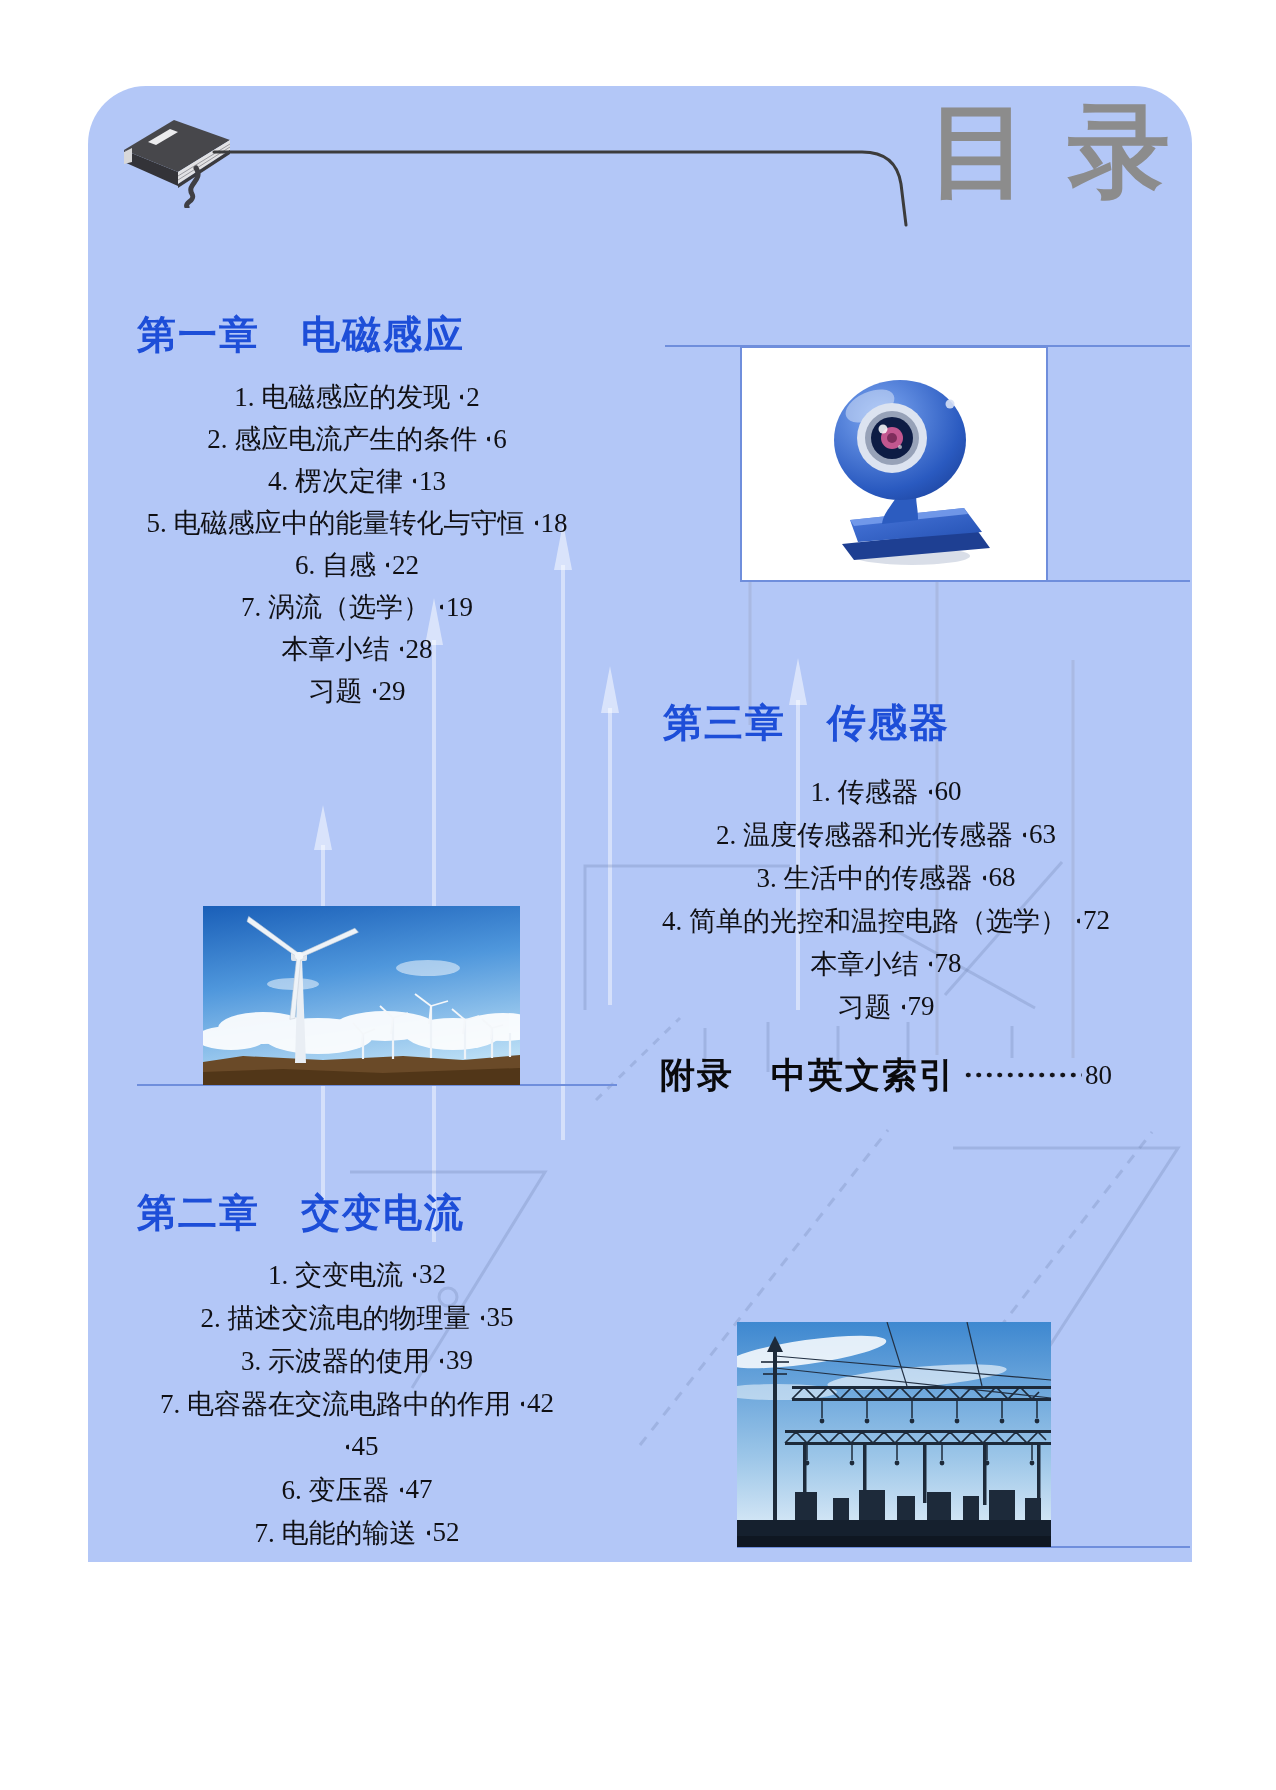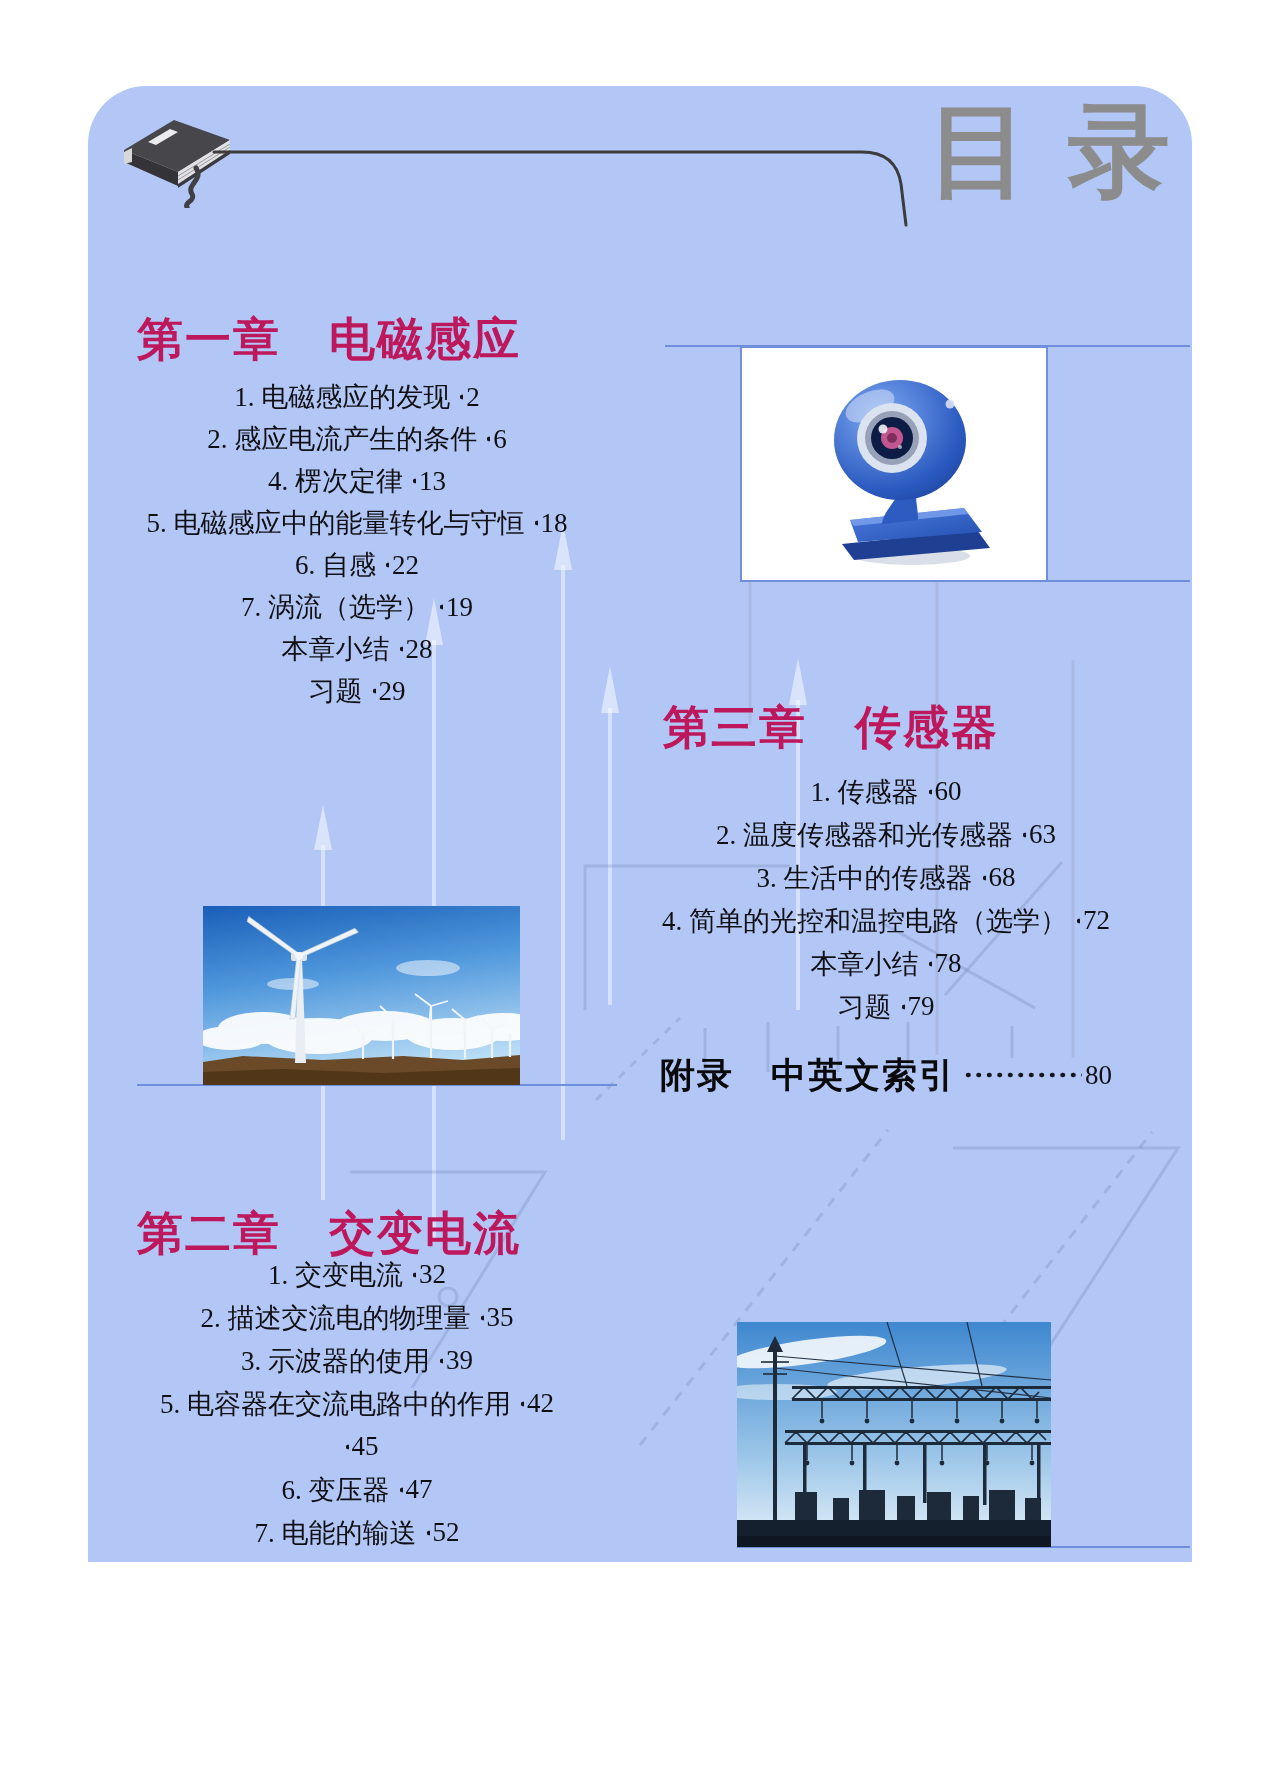--- a/index.html
+++ b/index.html
@@ -7,21 +7,21 @@
         font-family:"Liberation Serif",serif;color:#101014;}
   .panel{position:absolute;left:88px;top:86px;width:1104px;height:1630px;
          background:#b3c7f7;border-radius:58px;}
   .decor{position:absolute;left:0;top:0;width:1276px;height:1790px;pointer-events:none;}
   .doc-title{position:absolute;left:928px;top:100px;font-family:"Liberation Sans",sans-serif;
              font-size:102px;font-weight:bold;color:#8c8c8c;letter-spacing:38px;line-height:1;
              white-space:nowrap;}
   .book{position:absolute;left:112px;top:106px;width:130px;height:102px;}
   .header-rule{position:absolute;left:0;top:0;width:1276px;height:260px;pointer-events:none;}
   .chapter-heading{position:absolute;font-family:"Liberation Sans",sans-serif;font-weight:bold;
-                   font-size:46px;color:#be185d;letter-spacing:2px;white-space:nowrap;line-height:1.1;}
+                   font-size:39px;color:#1d4ed8;letter-spacing:2px;white-space:nowrap;line-height:1.1;}
   .toc-list{position:absolute;display:flex;flex-direction:column;align-items:center;}
   .toc-row{display:flex;align-items:center;font-size:27px;color:#101014;white-space:nowrap;}
   .h42{height:42px;} .h43{height:43px;}
   .toc-label{flex:0 0 auto;}
   .toc-page{flex:0 0 auto;}
   .leader{flex:1 1 auto;min-width:6px;height:30px;align-self:center;margin:0 3px 0 7px;
           background-image:radial-gradient(circle,#14141a 2.1px,rgba(0,0,0,0) 2.7px);
           background-size:10.5px 30px;background-repeat:repeat-x;background-position:0 center;}
   .appendix-row{position:absolute;left:660px;top:1052px;width:452px;height:46px;
                 display:flex;align-items:center;white-space:nowrap;}
@@ -353,39 +353,39 @@
         <span class="toc-page">79</span>
       </div>
   </div>
 
   <div class="appendix-row">
     <span class="appendix-title">附录　中英文索引</span>
     <span class="leader"></span>
     <span class="appendix-page">80</span>
   </div>
 
-  <div class="chapter-heading" style="left:137px;top:1192px;margin-top:16px;">第二章　交变电流</div>
+  <div class="chapter-heading" style="left:137px;top:1192px;">第二章　交变电流</div>
   <div class="toc-list" style="left:137px;top:1253px;width:440px;">
     <div class="toc-row h43">
         <span class="toc-label">1. 交变电流</span>
         <span class="leader"></span>
         <span class="toc-page">32</span>
       </div>
     <div class="toc-row h43">
         <span class="toc-label">2. 描述交流电的物理量</span>
         <span class="leader"></span>
         <span class="toc-page">35</span>
       </div>
     <div class="toc-row h43">
         <span class="toc-label">3. 示波器的使用</span>
         <span class="leader"></span>
         <span class="toc-page">39</span>
       </div>
     <div class="toc-row h43">
-        <span class="toc-label">5. 电容器在交流电路中的作用</span>
+        <span class="toc-label">7. 电容器在交流电路中的作用</span>
         <span class="leader"></span>
         <span class="toc-page">42</span>
       </div>
     <div class="toc-row h43">
         <span class="leader"></span>
         <span class="toc-page">45</span>
       </div>
     <div class="toc-row h43">
         <span class="toc-label">6. 变压器</span>
         <span class="leader"></span>

